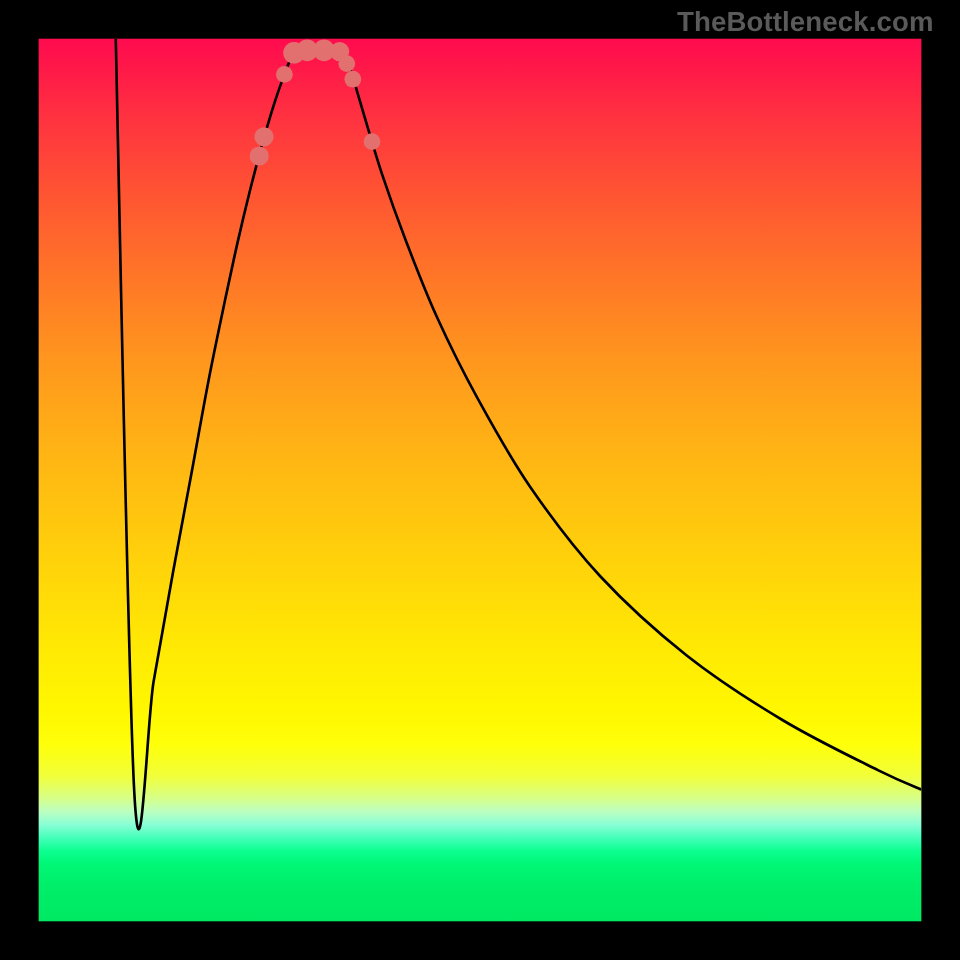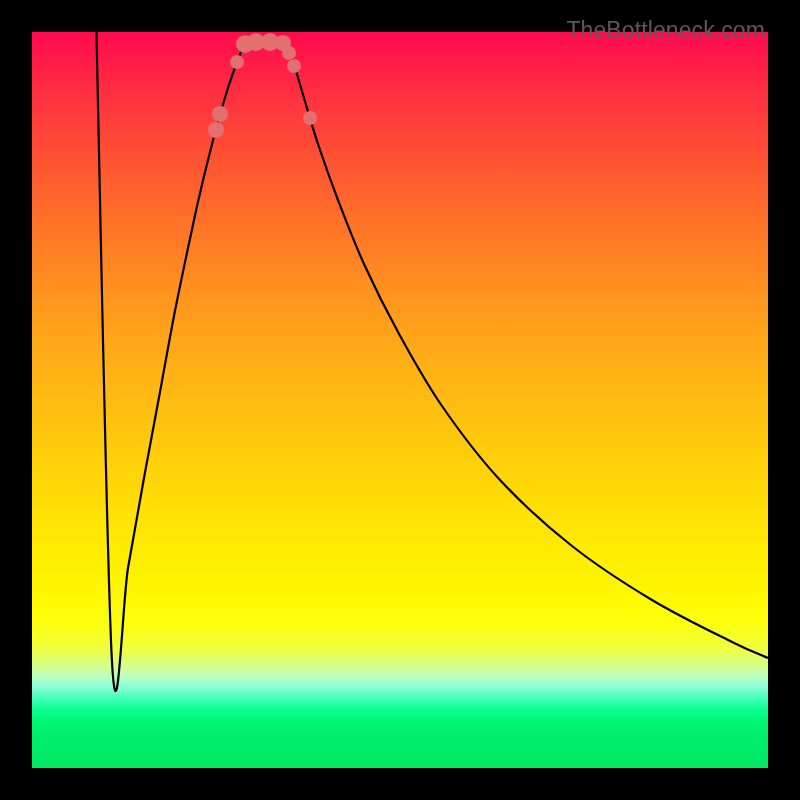--- a/index.html
+++ b/index.html
@@ -55,26 +55,25 @@
   .curve-svg {
     position: absolute;
     inset: 0;
   }
   .dots circle {
     fill: #e2706f;
   }
   .watermark {
     position: absolute;
     top: 5px;
-    right: 35px;
+    right: 22px;
     color: #5a5a5a;
     font-size: 23px;
-    font-weight: 400;
+    font-weight: 700;
     letter-spacing: 0.1px;
-    margin-top: 12px;
   }
 </style>
 </head>
 <body>
 
 <div class="frame">
   <div class="plot">
     <div class="gradient"></div>
     <svg class="curve-svg" viewBox="0 0 736 736" preserveAspectRatio="none">
       <path id="left-path" fill="none" stroke="#000" stroke-width="2.2" d="M 64 -20 C 66.66666666666667 88.33333333333333, 74.66666666666667 537.3333333333334, 80 630 C 85.33333333333333 722.6666666666666, 90.66666666666667 566.6666666666666, 96 536 C 101.33333333333333 505.3333333333333, 106.66666666666667 475.3333333333333, 112 446 C 117.33333333333333 416.6666666666667, 123 387, 128 360 C 133 333, 137.33333333333334 308, 142 284 C 146.66666666666666 260, 152 235, 156 216 C 160 197, 162.66666666666666 184.66666666666666, 166 170 C 169.33333333333334 155.33333333333334, 172.66666666666666 141.33333333333334, 176 128 C 179.33333333333334 114.66666666666667, 182.66666666666666 102, 186 90 C 189.33333333333334 78, 192.83333333333334 66, 196 56 C 199.16666666666666 46, 202.16666666666666 37.666666666666664, 205 30 C 207.83333333333334 22.333333333333332, 211.66666666666666 13.333333333333334, 213 10"></path>

